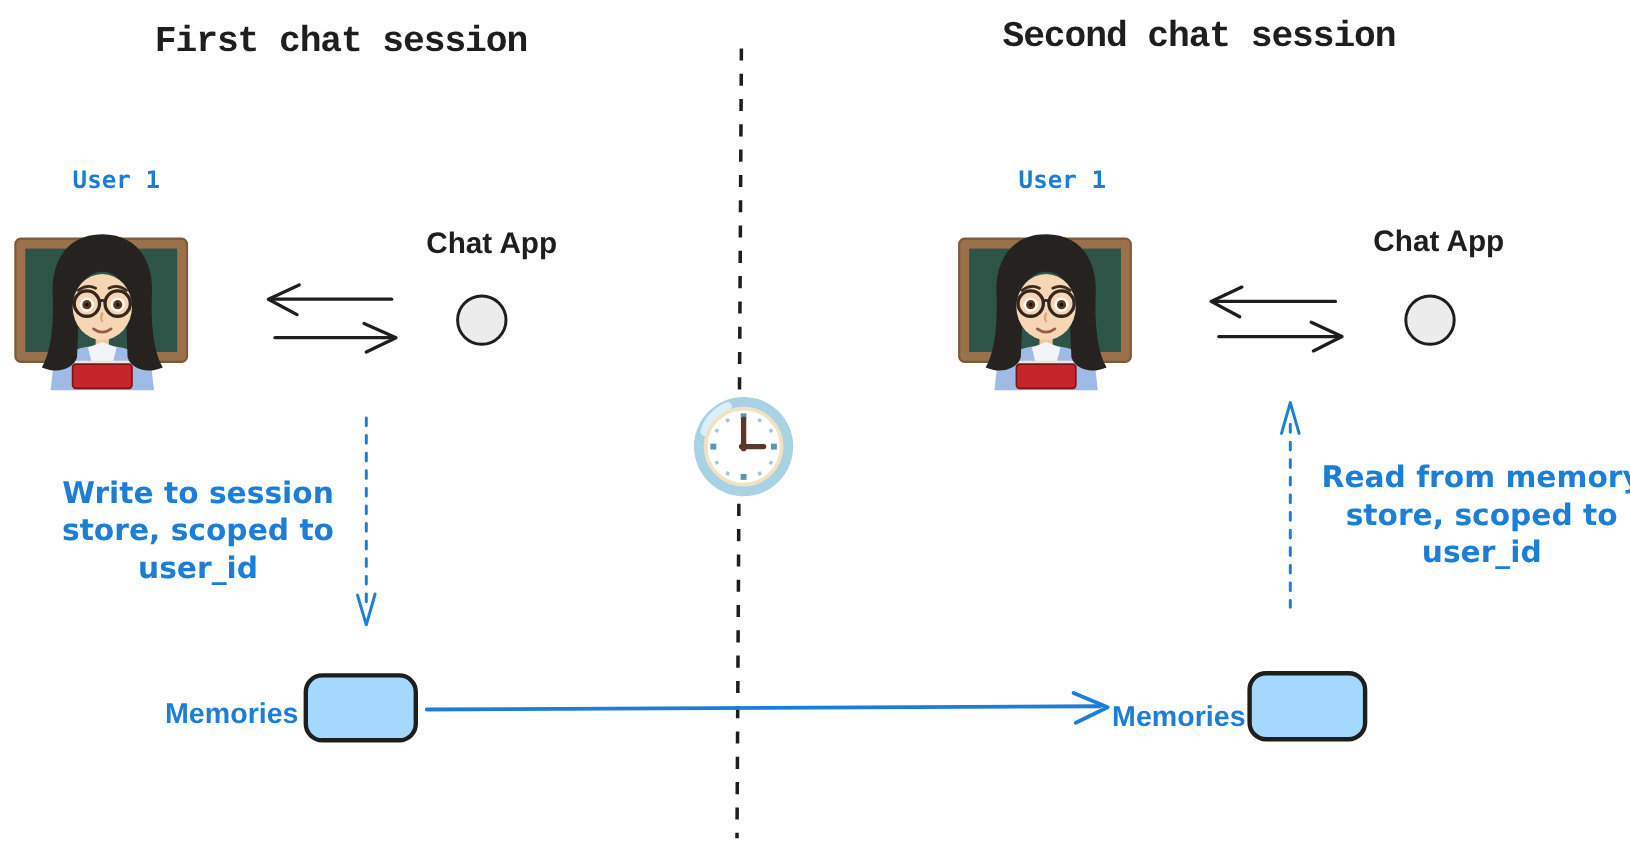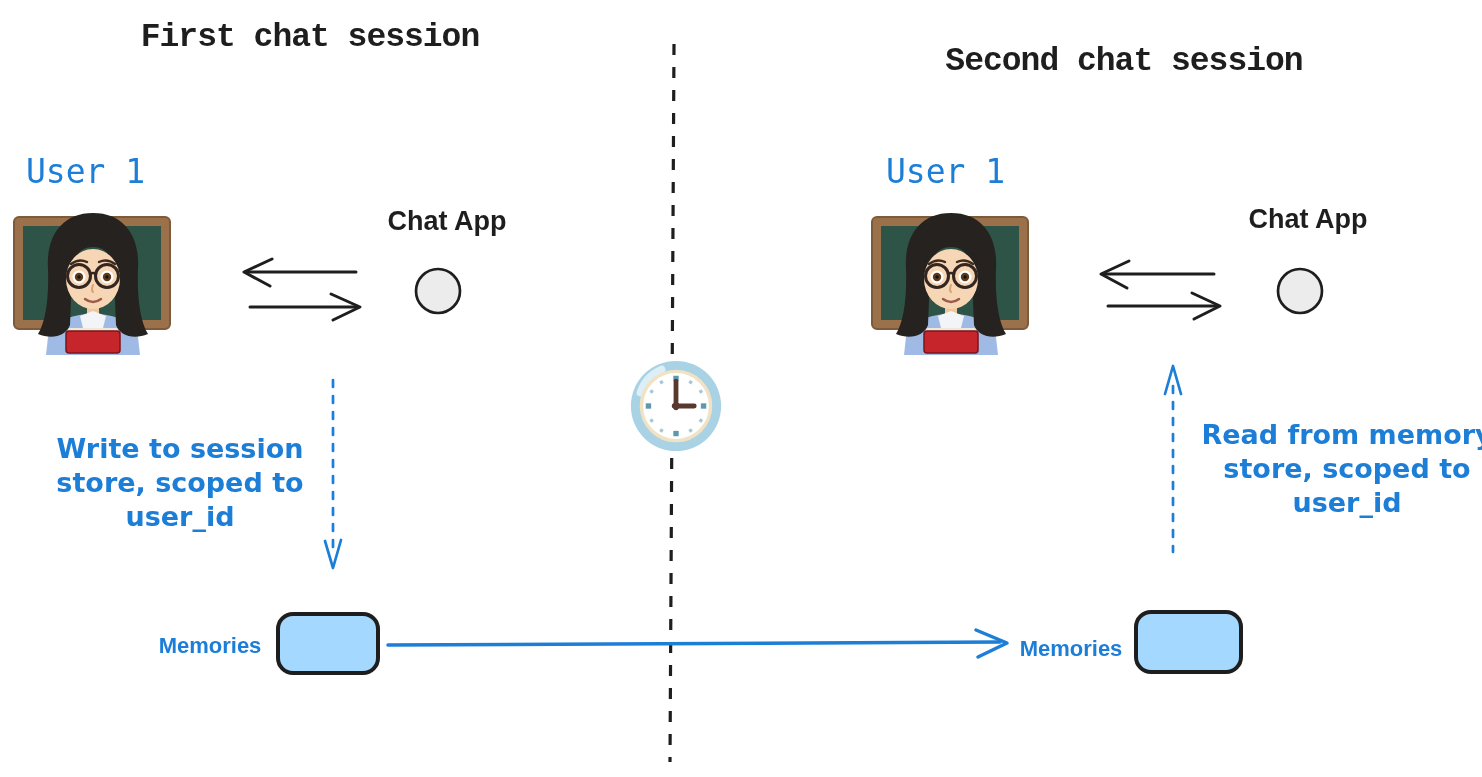--- a/index.html
+++ b/index.html
@@ -17,42 +17,43 @@
     font-weight:700;
     font-size:33px;
     color:var(--ink);
     text-align:center;
     width:440px;
     letter-spacing:-1px;
     white-space:nowrap;
   }
   .user-label{
     font-family:"DejaVu Sans Mono", monospace;
-    font-weight:400;
-    font-size:33px;
+    font-weight:700;
+    font-size:22px;
     color:var(--accent-blue);
     white-space:nowrap;
+    margin-left:40px;
   }
   .hand{
     font-family:Liberation Sans, sans-serif;
     font-weight:600;
     color:var(--ink);
     white-space:nowrap;
   }
   .chatapp-label{font-size:27px; text-align:center; width:140px;}
   .blue-note{
     color:var(--accent-blue);
     font-size:27px;
     line-height:34px;
     text-align:center;
     font-weight:600;
   }
   .memories-label{
     color:var(--accent-blue);
-    font-size:22px;
+    font-size:26px;
     font-weight:600;
     text-align:center;
     width:120px;
   }
   .divider{stroke:var(--ink);stroke-width:3.2;stroke-dasharray:11 12;stroke-linecap:butt;fill:none;}
   .ink-arrow{stroke:var(--ink);stroke-width:3;fill:none;stroke-linecap:round;stroke-linejoin:round;}
   .blue-dash{stroke:var(--accent-blue);stroke-width:2.7;fill:none;stroke-linecap:round;stroke-dasharray:7 9;}
   .blue-head{stroke:var(--accent-blue);stroke-width:2.7;fill:none;stroke-linecap:round;stroke-linejoin:round;}
   .blue-solid{stroke:var(--accent-blue);stroke-width:3.5;fill:none;stroke-linecap:round;stroke-linejoin:round;}
   .memory-box{fill:var(--memory-box-fill);stroke:var(--ink);stroke-width:4;}
@@ -191,21 +192,21 @@
   <div class="abs hand chatapp-label" style="left:377px;top:206px;">Chat App</div>
 
   <div class="abs blue-note" style="left:40px;top:432px;width:280px;">
     <div>Write to session</div>
     <div>store, scoped to</div>
     <div>user_id</div>
   </div>
 
   <div class="abs hand memories-label" style="left:150px;top:633px;">Memories</div>
 
-  <div class="abs session-title" style="left:904px;top:15px;margin-top:28px;">Second chat session</div>
+  <div class="abs session-title" style="left:870px;top:15px;">Second chat session</div>
 
   <div class="abs user-label" style="left:886px;top:152px;">User 1</div>
 
   <div class="abs hand chatapp-label" style="left:1238px;top:204px;">Chat App</div>
 
   <div class="abs blue-note" style="left:1197px;top:418px;width:300px;">
     <div>Read from memory</div>
     <div>store, scoped to</div>
     <div>user_id</div>
   </div>

